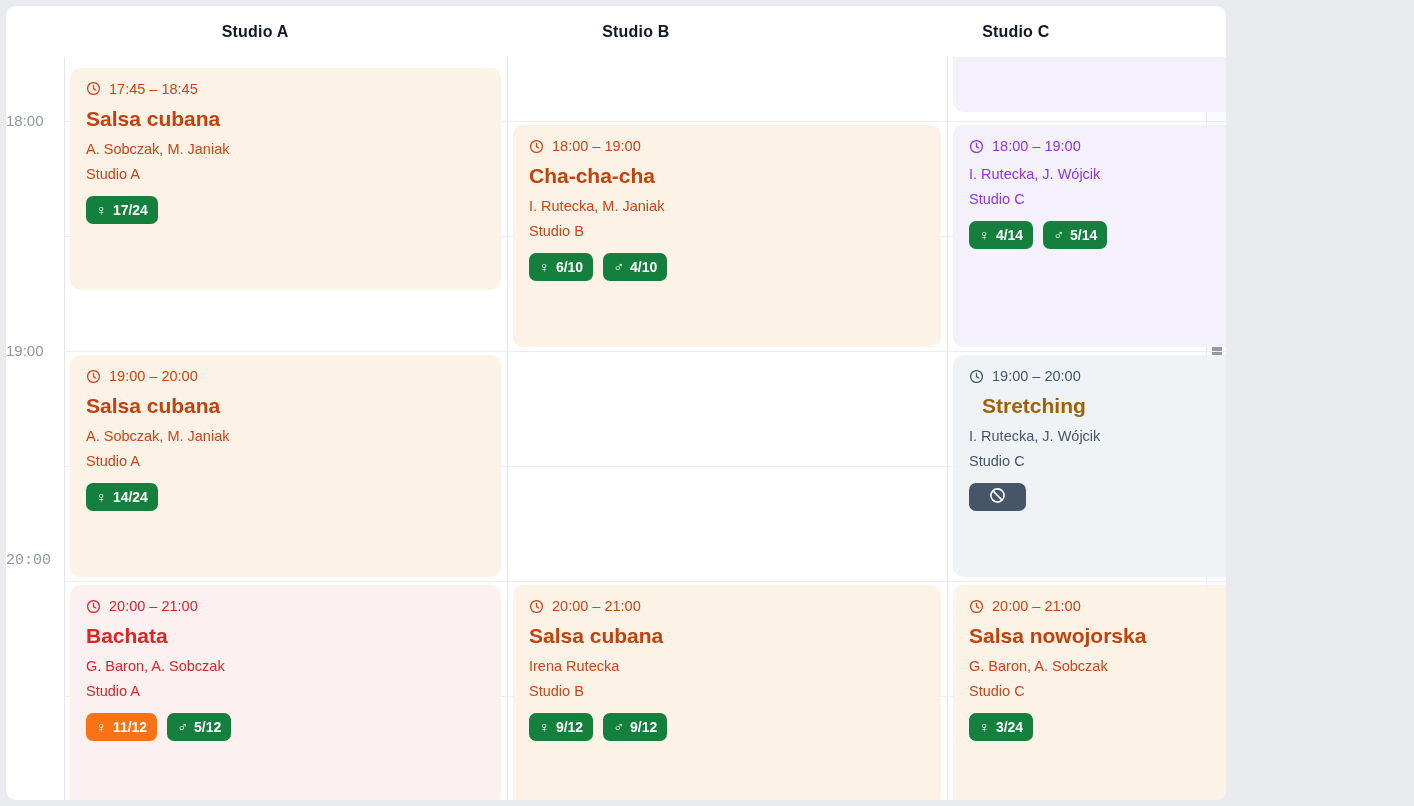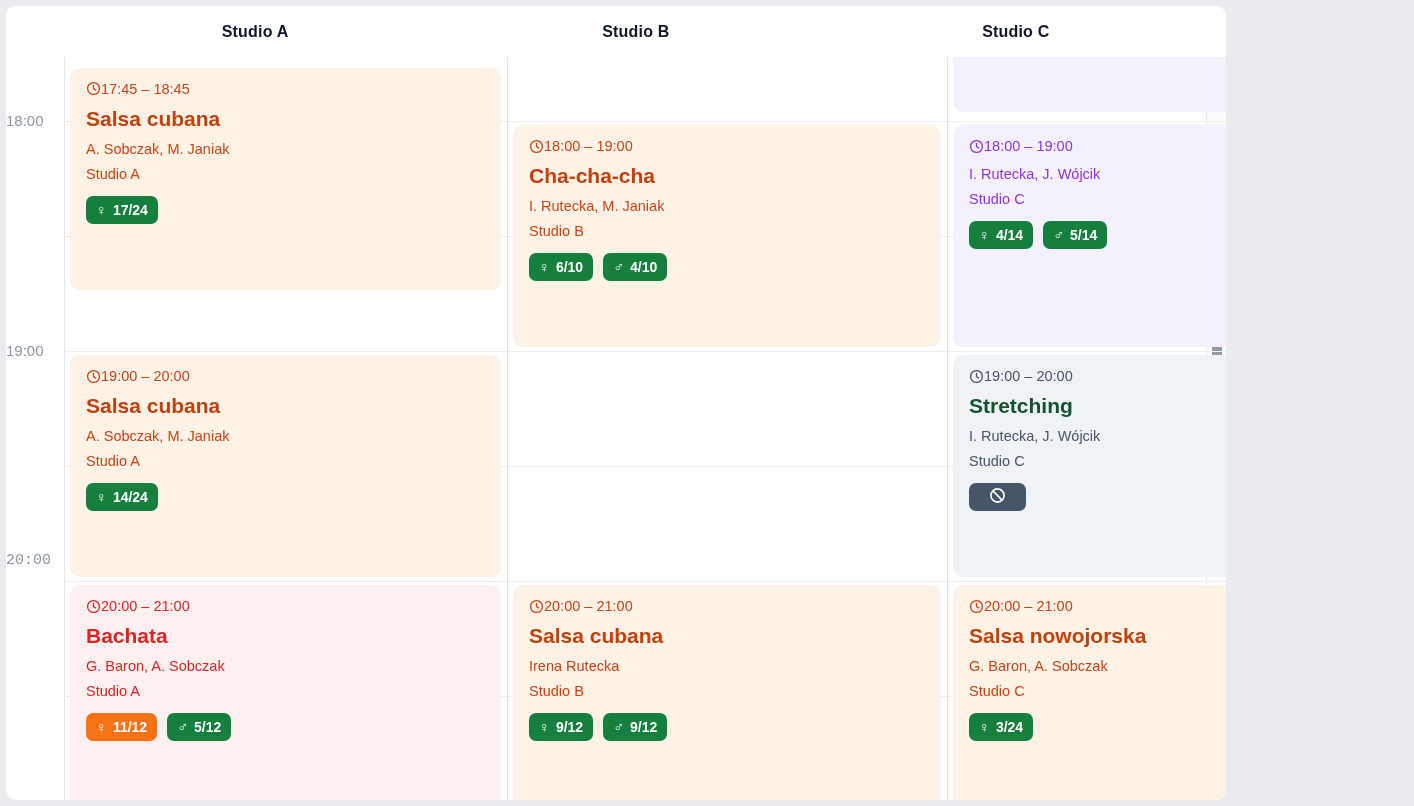--- a/index.html
+++ b/index.html
@@ -35,22 +35,22 @@
     padding:13px 16px; cursor:pointer;
   }
   .ev--partial { padding:0; border-radius:0 0 10px 10px; }
   .ev--orange { background:#fdf2e6; color:#cb4517; }
   .ev--orange .ev-title { color:#c2410c; }
   .ev--red    { background:#fdf0f1; color:#dc2626; }
   .ev--red .ev-title { color:#dc2626; }
   .ev--purple { background:#f4f1fd; color:#9233e0; }
   .ev--purple .ev-title { color:#7f22ce; }
   .ev--slate  { background:#f0f3f6; color:#475569; }
-  .ev--slate .ev-title { color:#14532d; }
-  .ev-time { display:flex; align-items:center; font-size:14.5px; font-weight:500; margin-bottom:8px; }
+  .ev--slate .ev-title { color:#a16207;margin-left:13px; }
+  .ev-time { display:flex; align-items:center; gap:8px; font-size:14.5px; font-weight:500; margin-bottom:8px; }
   .ev-time svg { display:block; }
   .ev-title { font-size:21px; font-weight:700; line-height:1.3; margin-bottom:5px; }
   .ev-meta { font-size:14.5px; line-height:25px; }
   .ev-badges { display:flex; gap:10px; margin-top:9px; }
   .badge {
     display:inline-flex; align-items:center; gap:6px; height:28px;
     padding:0 10px; border-radius:7px; color:#fff;
     font-size:14px; font-weight:700;
   }
   .badge--green { background:#15803d; }

